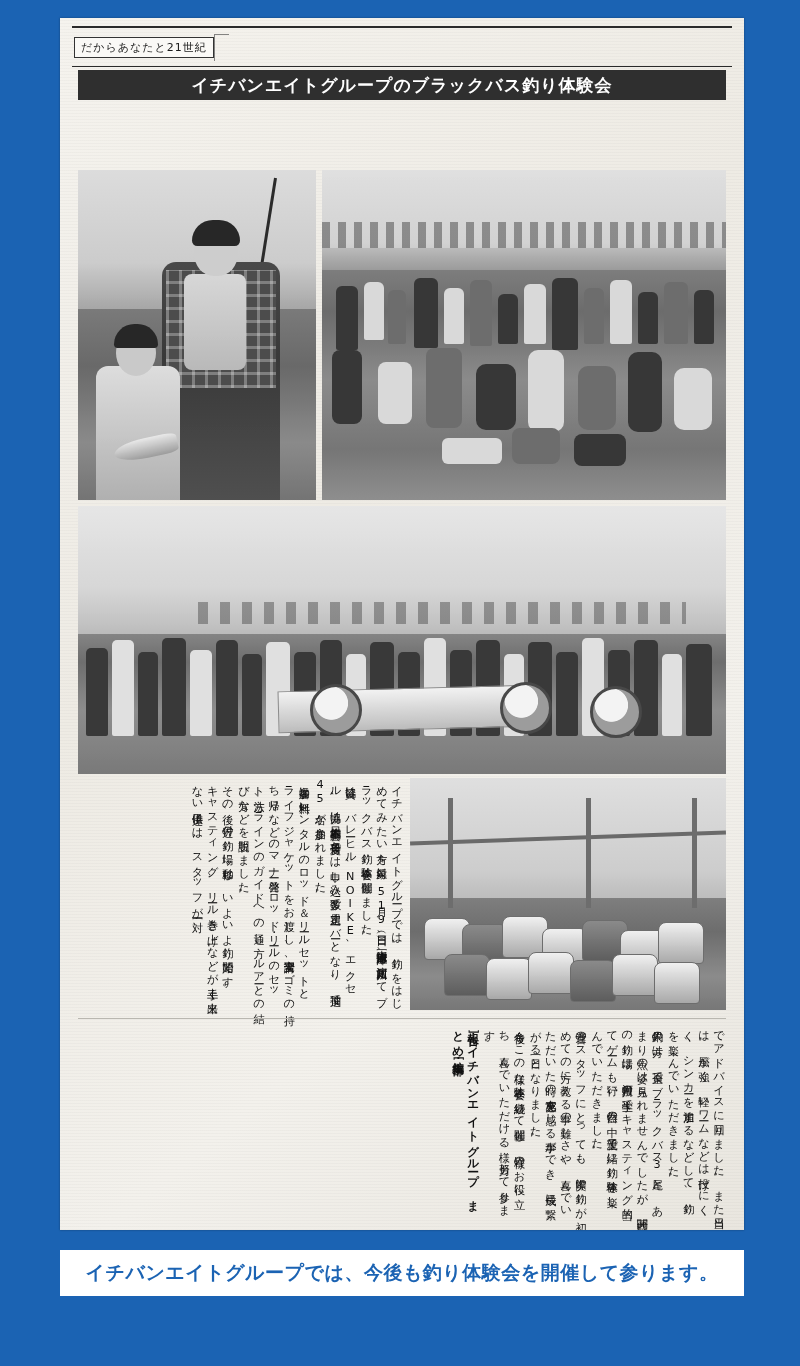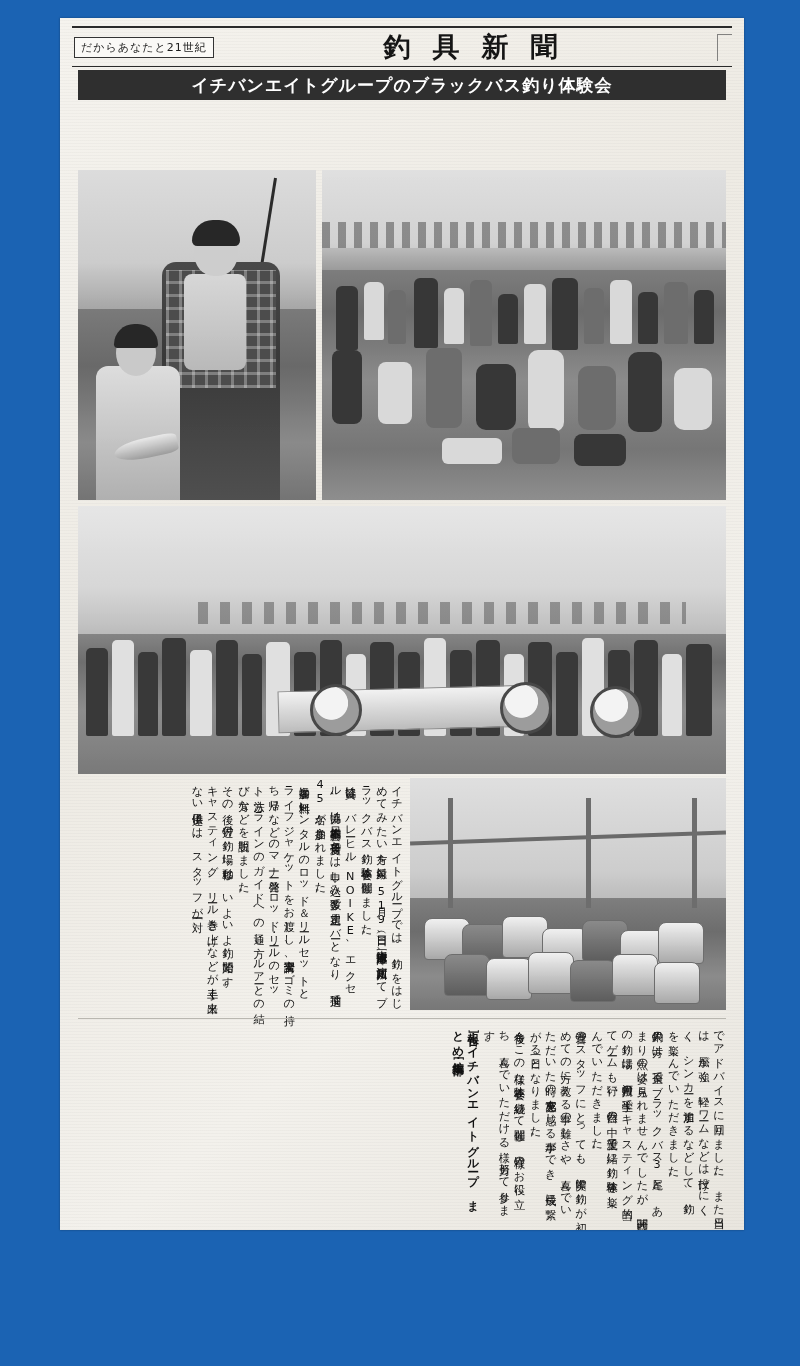--- a/index.html
+++ b/index.html
@@ -342,21 +342,20 @@
 </head>
 <body>
 
 <div class="page">
 
   <div class="clipping">
     <div class="paper-noise"></div>
 
     <div class="masthead">
       <div class="masthead-tagline">だからあなたと21世紀</div>
-      <div class="masthead-title">釣具新聞</div>
       <div class="masthead-corner"></div>
     </div>
 
     <div class="headline-band">イチバンエイトグループのブラックバス釣り体験会</div>
 
     <div class="photo" id="photo-angler">
       <div class="sky"></div>
       <div class="ground"></div>
       <div class="rod"></div>
       <div class="man-body"></div>
@@ -475,14 +474,17 @@
     <div class="article-lower">
       <div class="vcol">でアドバイスに回りました。また当日は、風が強く、軽いワームなどは投げにくく、シンカーを追加するなどして、釣りを楽しんでいただきました。</div>
       <div class="vcol">釣果の方は、全員でブラックバス3尾と、あまり魚の姿は見られませんでしたが、関西式の釣り場は、河川敷の学生でキャスティング的当てゲームも行い、自然の中、親子で一緒に釣り体験を楽しんでいただきました。</div>
       <div class="vcol">運営のスタッフにとっても、実際に釣りが初めての方に教える事の難しさや、喜んでいただいた時の充実感を感じる事ができ、成長に繋がる一日となりました。</div>
       <div class="vcol">今後もこの様な体験会を継続して開催し、皆様のお役に立ち、喜んでいただける様、努力して参ります。</div>
       <div class="byline">［報告：イチバンエイトグループ　まとめ・編集部］</div>
     </div>
 
   </div>
 
+  <div class="bottom-banner">
+    <span class="bottom-banner-text">イチバンエイトグループでは、今後も釣り体験会を開催して参ります。</span>
+  </div>
 
 </div>
 
 </body></html>

